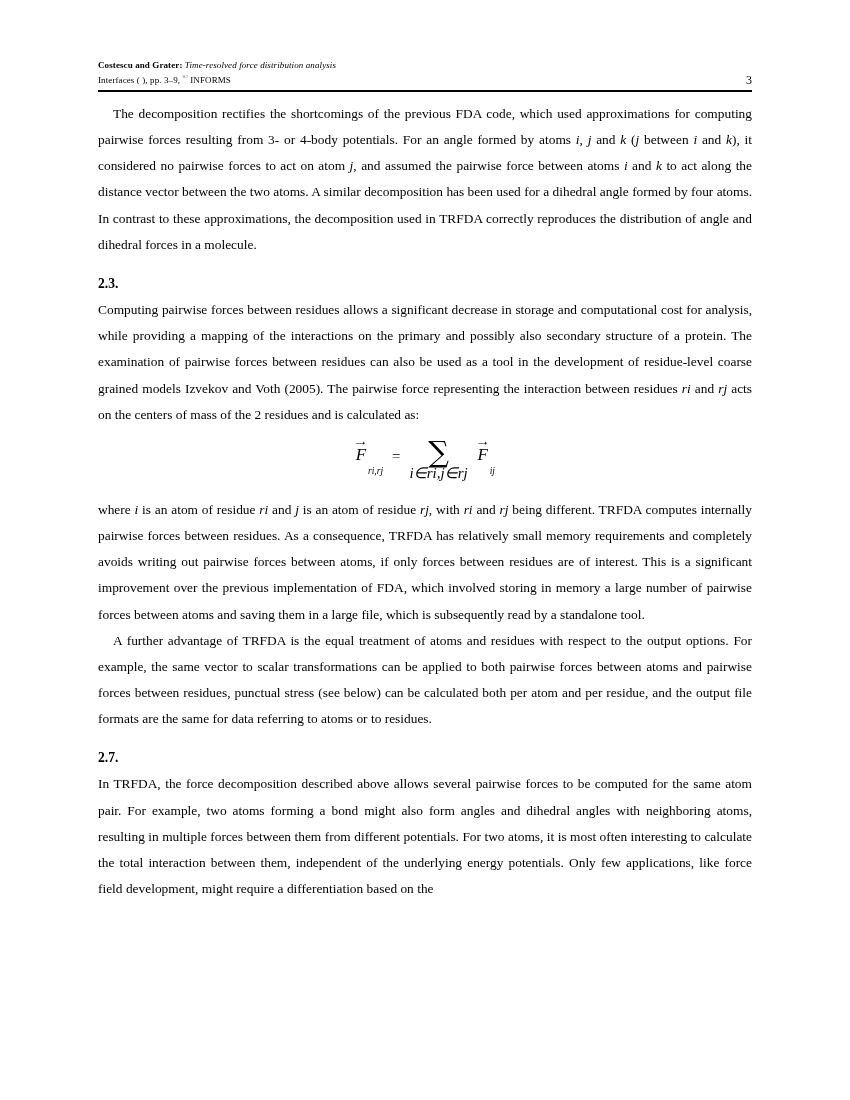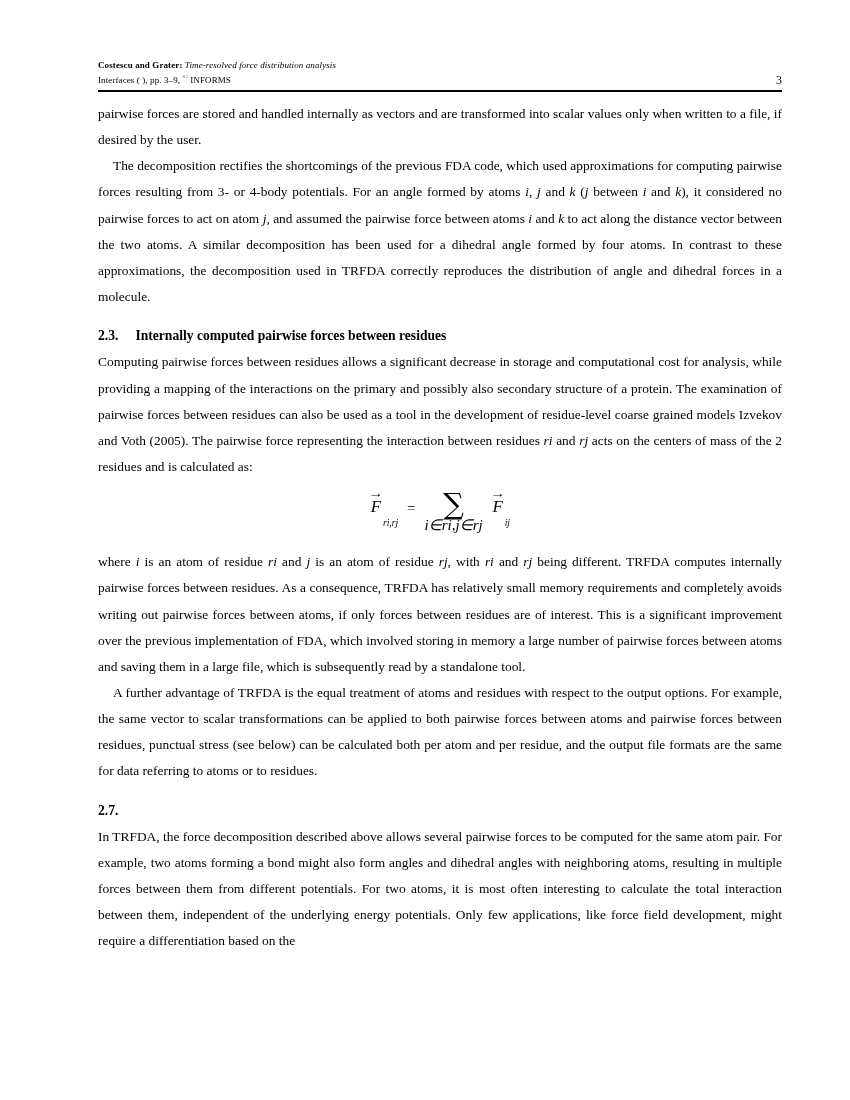--- a/index.html
+++ b/index.html
@@ -5,21 +5,21 @@
   * { margin: 0; padding: 0; box-sizing: border-box; }
   html, body { background: #ffffff; }
   .page {
     width: 850px; height: 1100px;
     background: #ffffff;
     color: #000;
     font-family: "Liberation Serif", serif;
     position: relative;
     overflow: hidden;
   }
-  .margins { padding: 60px 68px 0 98px; }
+  .margins { padding: 60px 98px 0 98px; }
 
   
   .header {
     display: flex;
     justify-content: space-between;
     align-items: flex-end;
     border-bottom: 2px solid #000;
     padding-bottom: 4px;
   }
   .header-left { font-size: 9px; line-height: 11.5px; letter-spacing: 0.1px; }
@@ -88,27 +88,25 @@
         <div class="header-line2"><span>Interfaces ( ), pp. 3–9,</span>
           <span class="copyright-sup">©</span>
           <span>INFORMS</span>
         </div>
       </div>
       <div class="page-number">3</div>
     </div>
 
     <div class="body-text">
 
-      <p class="para"><span>pairwise forces are stored and handled internally as vectors and are transformed into scalar values only when written to a file, if desired by the user.</span></p>
 
       <p class="para indent"><span>The decomposition rectifies the shortcomings of the previous FDA code, which used approximations for computing pairwise forces resulting from 3- or 4-body potentials. For an angle formed by atoms </span><span style="font-style: italic;">i</span><span>, </span><span style="font-style: italic;">j</span><span> and </span><span style="font-style: italic;">k</span><span> (</span><span style="font-style: italic;">j</span><span> between </span><span style="font-style: italic;">i</span><span> and </span><span style="font-style: italic;">k</span><span>), it considered no pairwise forces to act on atom </span><span style="font-style: italic;">j</span><span>, and assumed the pairwise force between atoms </span><span style="font-style: italic;">i</span><span> and </span><span style="font-style: italic;">k</span><span> to act along the distance vector between the two atoms. A similar decomposition has been used for a dihedral angle formed by four atoms. In contrast to these approximations, the decomposition used in TRFDA correctly reproduces the distribution of angle and dihedral forces in a molecule.</span></p>
 
       <h2 class="section">
         <span>2.3.</span>
-        <span>Internally computed pairwise forces between residues</span>
       </h2>
 
       <p class="para"><span>Computing pairwise forces between residues allows a significant decrease in storage and computational cost for analysis, while providing a mapping of the interactions on the primary and possibly also secondary structure of a protein. The examination of pairwise forces between residues can also be used as a tool in the development of residue-level coarse grained models Izvekov and Voth (2005). The pairwise force representing the interaction between residues </span><span style="font-style: italic;">ri</span><span> and </span><span style="font-style: italic;">rj</span><span> acts on the centers of mass of the 2 residues and is calculated as:</span></p>
 
       <div class="formula">
         <span class="term">
           <span class="vec">
             <span class="arrow">→</span>
             <span class="sym">F</span>
           </span>

